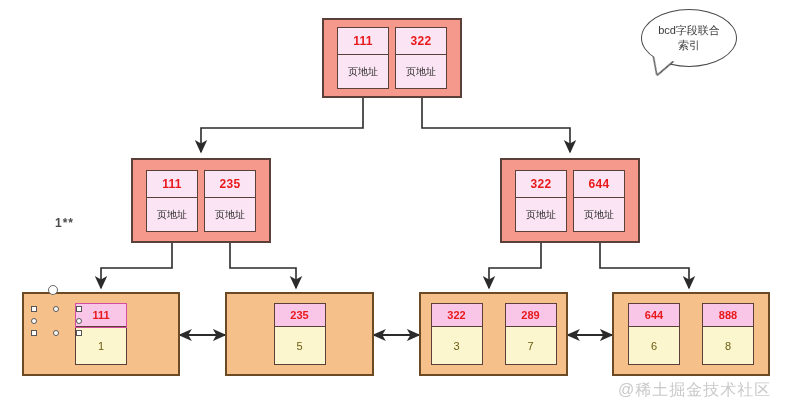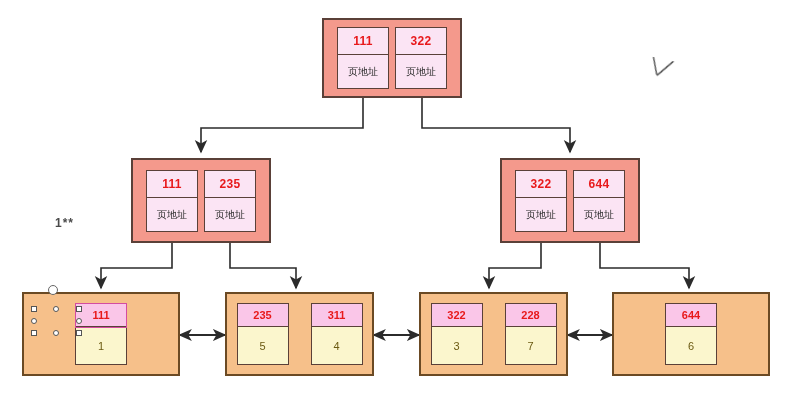--- a/index.html
+++ b/index.html
@@ -227,56 +227,63 @@
       <div class="key">111</div>
       <div class="pg">1</div>
     </div>
   </div>
 
   <div class="leafgroup" style="left:225px;top:292px;width:149px;height:84px;">
     <div class="lcell">
       <div class="key">235</div>
       <div class="pg">5</div>
     </div>
-    <div class="lcell">
-      <div class="key">311</div>
-      <div class="pg">4</div>
-    </div>
   </div>
 
   <div class="leafgroup" style="left:419px;top:292px;width:149px;height:84px;">
     <div class="lcell">
       <div class="key">322</div>
       <div class="pg">3</div>
     </div>
     <div class="lcell">
-      <div class="key">228</div>
+      <div class="key">289</div>
       <div class="pg">7</div>
     </div>
   </div>
 
   <div class="leafgroup" style="left:612px;top:292px;width:158px;height:84px;">
     <div class="lcell">
       <div class="key">644</div>
       <div class="pg">6</div>
+    </div>
+    <div class="lcell">
+      <div class="key">888</div>
+      <div class="pg">8</div>
     </div>
   </div>
 
   <div class="rot" style="left:48px;top:285px;"></div>
   <div class="h sq" style="left:31px;top:306px;"></div>
   <div class="h ro" style="left:53px;top:306px;"></div>
   <div class="h sq" style="left:76px;top:306px;"></div>
   <div class="h ro" style="left:31px;top:318px;"></div>
   <div class="h ro" style="left:76px;top:318px;"></div>
   <div class="h sq" style="left:31px;top:330px;"></div>
   <div class="h ro" style="left:53px;top:330px;"></div>
   <div class="h sq" style="left:76px;top:330px;"></div>
 
   <svg class="cursor" width="18" height="24" viewBox="0 0 18 24" style="left:42px;top:300px;overflow:visible;">
     <path d="M1,1 L1,17 L5.2,13.2 L8.2,19.6 L11,18.2 L8.1,12.1 L13.6,11.9 Z" fill="#ffffff" stroke="#555555" stroke-width="1.1" stroke-linejoin="round"></path>
   </svg>
 
+  <div class="bubble" style="left:641px;top:9px;">
+    <div>
+      <span>bcd字段联合</span><br>
+      <span>索引</span>
+    </div>
+  </div>
   <div class="bubble-tail" style="left:652px;top:58px;transform:rotate(12deg);"></div>
 
   <div class="side-label" style="left:55px;top:216px;">1**</div>
 
+  <div class="watermark" style="left:618px;top:380px;">@稀土掘金技术社区</div>
 
 </div>
 
 </body></html>

